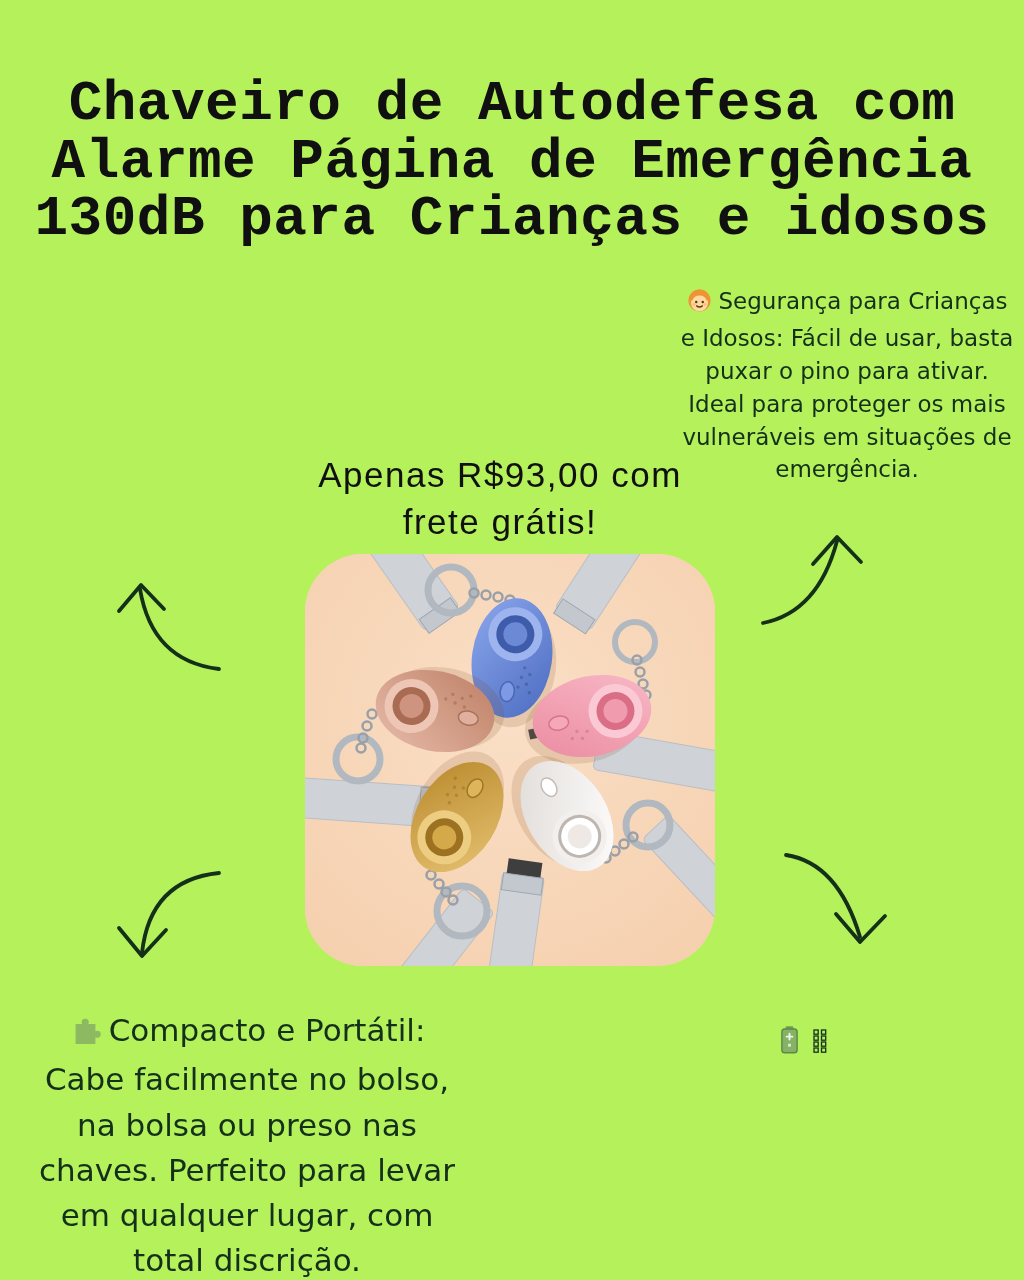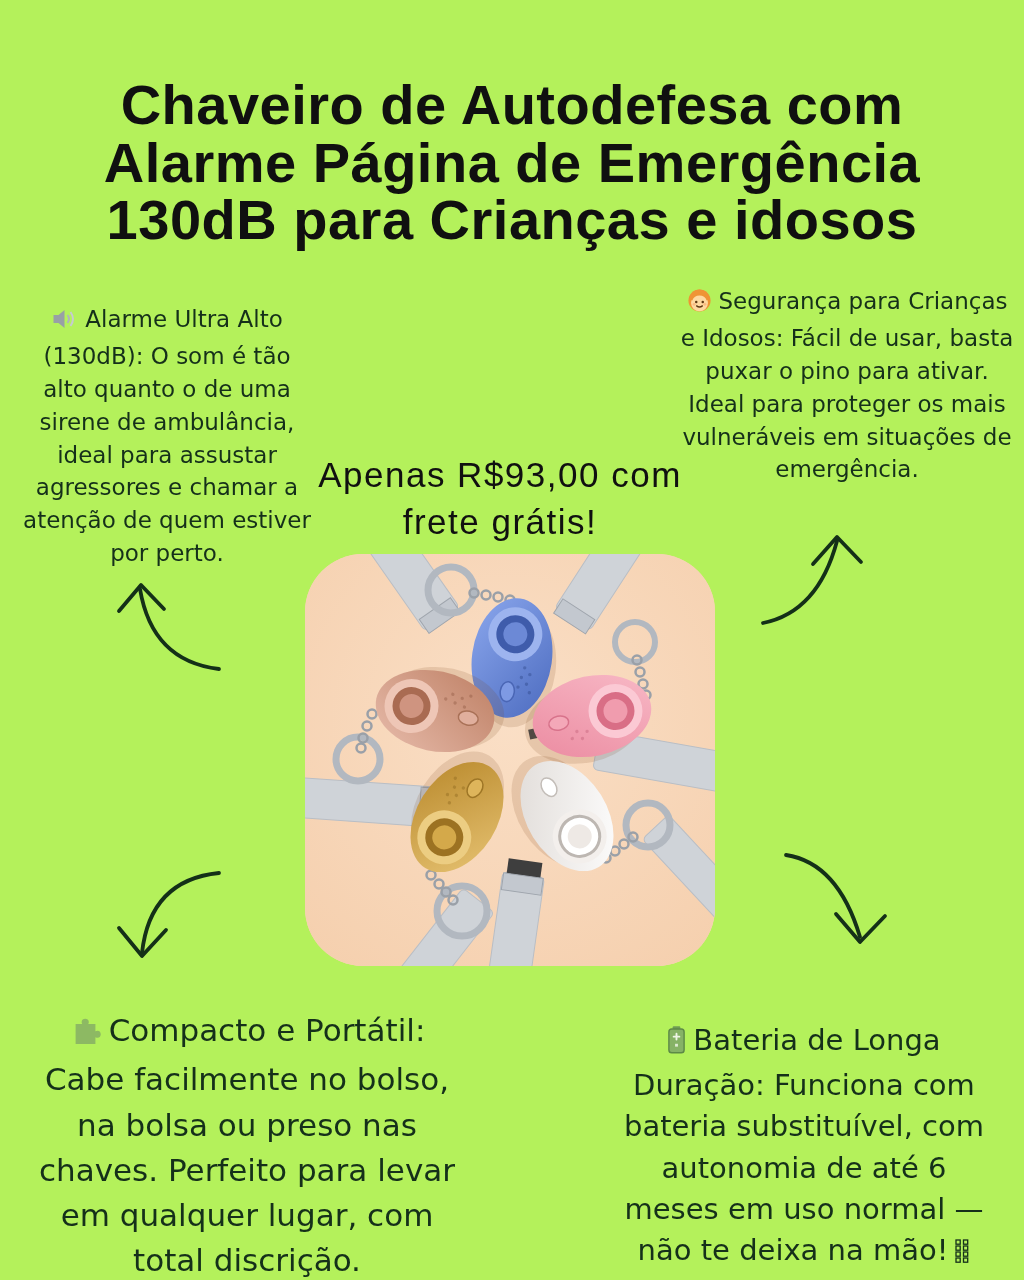--- a/index.html
+++ b/index.html
@@ -5,21 +5,21 @@
   html,body { margin:0; padding:0; }
   .canvas {
     position:relative; width:1024px; height:1280px; overflow:hidden;
     background: var(--background, #b4f15b);
     font-family:"DejaVu Sans", sans-serif;
     color: var(--body-text, #15301a);
   }
   .pre { white-space:pre; }
   .title {
     position:absolute; top:76px; left:0; width:1024px; text-align:center;
-    font-family:Liberation Sans, sans-serif; font-weight:bold;
+    font-family:Liberation Mono, monospace; font-weight:bold;
     font-size:56px; line-height:1.03; letter-spacing:0.5px;
     color: var(--title-text, #101010);
   }
   .price {
     position:absolute; top:452px; left:0; width:1000px; text-align:center;
     font-family:"Liberation Sans","DejaVu Sans",sans-serif;
     font-size:35px; line-height:1.34; letter-spacing:1.5px;
     color: var(--title-text, #101010);
   }
   .feature { position:absolute; text-align:center; }
@@ -37,34 +37,20 @@
 </style>
 </head>
 <body>
 
 <div class="canvas">
 
   <div class="title pre">Chaveiro de Autodefesa com
 Alarme Página de Emergência
 130dB para Crianças e idosos</div>
 
-  <div class="feature f-tl">
-    <span class="icon"><svg width="27" height="24" viewBox="0 0 26 24">
-      <polygon points="2,8 7,8 13,3 13,21 7,16 2,16" fill="#98a0a6"></polygon>
-      <path d="M16,8 Q19,12 16,16" stroke="#aeb5bb" stroke-width="2" fill="none"></path>
-      <path d="M19,5 Q24,12 19,19" stroke="#c5cbd0" stroke-width="2" fill="none"></path>
-    </svg></span><span class="pre">Alarme Ultra Alto
-(130dB): O som é tão
-alto quanto o de uma
-sirene de ambulância,
-ideal para assustar
-agressores e chamar a
-atenção de quem estiver
-por perto.</span>
-  </div>
 
   <div class="feature f-tr">
     <span class="icon"><svg width="25" height="25" viewBox="0 0 26 26">
       <circle cx="13" cy="13" r="11.5" fill="#ef9434"></circle>
       <circle cx="13" cy="15.5" r="8.8" fill="#fed9a0"></circle>
       <path d="M2.5,12 a10.5,10.5 0 0 1 21,0 l-3,1 a8,8 0 0 0 -15,0 z" fill="#ef9434"></path>
       <circle cx="9.6" cy="14.6" r="1.3" fill="#5f3813"></circle>
       <circle cx="16.4" cy="14.6" r="1.3" fill="#5f3813"></circle>
       <path d="M10,18.6 Q13,21 16,18.6" stroke="#5f3813" stroke-width="1.4" fill="none" stroke-linecap="round"></path>
       <circle cx="7.4" cy="17" r="1.5" fill="#f7b27a" opacity="0.8"></circle>
@@ -285,26 +271,21 @@
 em qualquer lugar, com
 total discrição.</span>
   </div>
 
   <div class="feature f-br">
     <span class="icon"><svg width="19" height="29" viewBox="0 0 20 30">
       <rect x="6" y="1" width="8" height="4" rx="1" fill="#6f9c55"></rect>
       <rect x="2" y="4" width="16" height="25" rx="3" fill="#86b266" stroke="#5d8947" stroke-width="1.5"></rect>
       <path d="M10,9 v6 M7,12 h6" stroke="#eef5e6" stroke-width="2" stroke-linecap="round"></path>
       <rect x="8.5" y="19.5" width="3" height="3" fill="#eef5e6" opacity="0.85"></rect>
-    </svg></span><span class="pre">Bateria de Longa
-Duração: Funciona com
-bateria substituível, com
-autonomia de até 6
-meses em uso normal —
-não te deixa na mão!</span><span class="tofu"><svg width="16" height="25" viewBox="0 0 16 25">
+    </svg></span><span class="tofu"><svg width="16" height="25" viewBox="0 0 16 25">
       <g fill="none" stroke="#15301a" stroke-width="1.3">
         <rect x="2" y="2" width="4.2" height="4.2"></rect>
             <rect x="9.5" y="2" width="4.2" height="4.2"></rect>
         <rect x="2" y="8" width="4.2" height="4.2"></rect>
             <rect x="9.5" y="8" width="4.2" height="4.2"></rect>
         <rect x="2" y="14" width="4.2" height="4.2"></rect>
             <rect x="9.5" y="14" width="4.2" height="4.2"></rect>
         <rect x="2" y="20" width="4.2" height="4.2"></rect>
             <rect x="9.5" y="20" width="4.2" height="4.2"></rect>
       </g>

